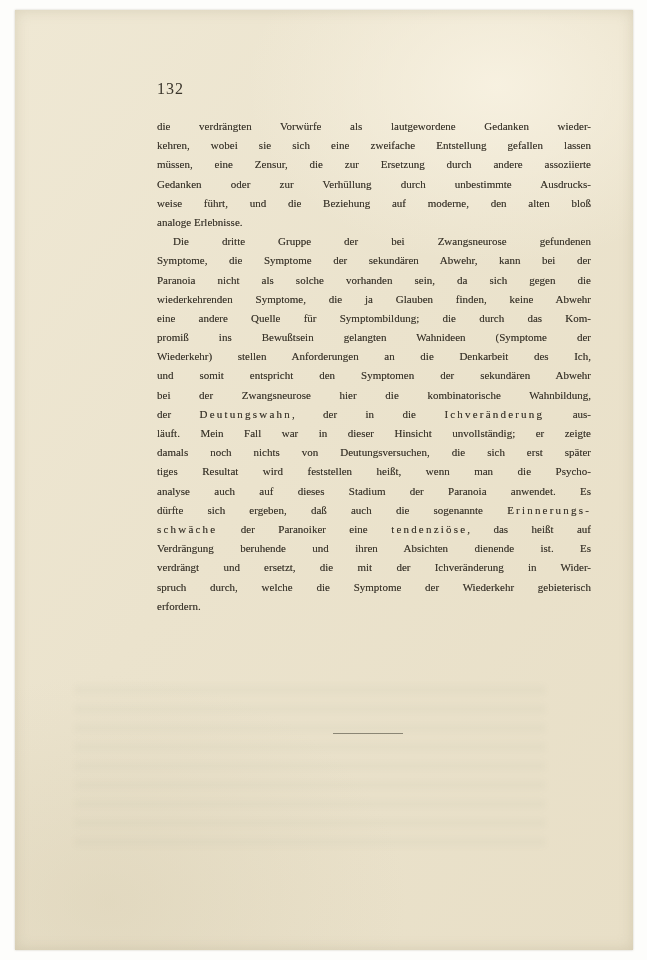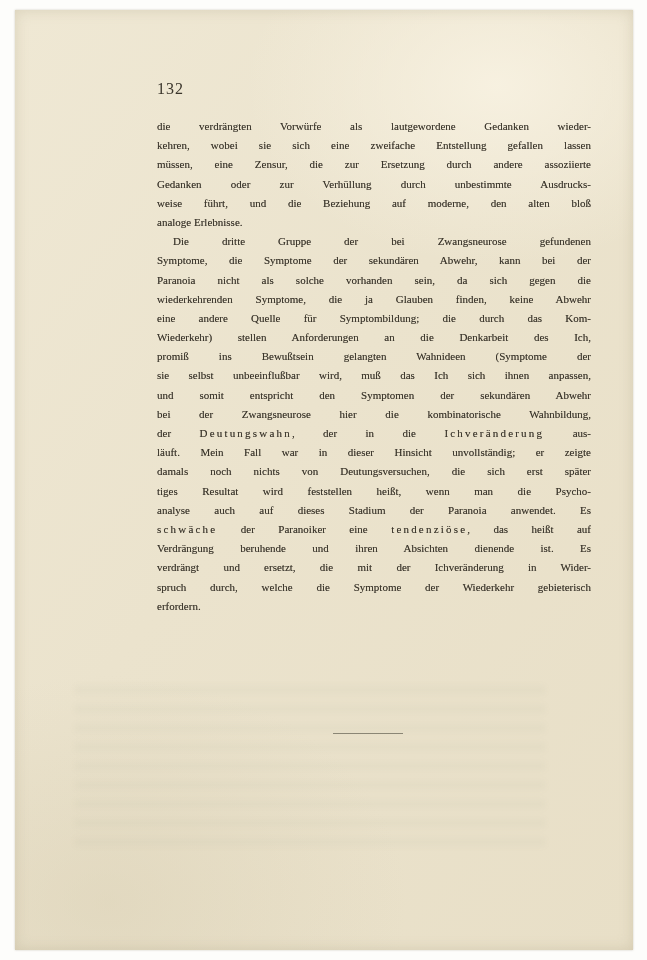--- a/index.html
+++ b/index.html
@@ -102,30 +102,30 @@
         <div class="line"><span>kehren, wobei sie sich eine zweifache Entstellung gefallen lassen</span></div>
         <div class="line"><span>müssen, eine Zensur, die zur Ersetzung durch andere assoziierte</span></div>
         <div class="line"><span>Gedanken oder zur Verhüllung durch unbestimmte Ausdrucks-</span></div>
         <div class="line"><span>weise führt, und die Beziehung auf moderne, den alten bloß</span></div>
         <div class="line para-end"><span>analoge Erlebnisse.</span></div>
         <div class="line indent"><span>Die dritte Gruppe der bei Zwangsneurose gefundenen</span></div>
         <div class="line"><span>Symptome, die Symptome der sekundären Abwehr, kann bei der</span></div>
         <div class="line"><span>Paranoia nicht als solche vorhanden sein, da sich gegen die</span></div>
         <div class="line"><span>wiederkehrenden Symptome, die ja Glauben finden, keine Abwehr</span></div>
         <div class="line"><span>eine andere Quelle für Symptombildung; die durch das Kom-</span></div>
+        <div class="line"><span>promiß ins Bewußtsein gelangten Wahnideen (Symptome der</span></div>
         <div class="line"><span>Wiederkehr) stellen Anforderungen an die Denkarbeit des Ich,</span></div>
-        <div class="line"><span>promiß ins Bewußtsein gelangten Wahnideen (Symptome der</span></div>
-        <div class="line"><span>sie selbst unbeeinflußbar wird, muß das Ich sich ihnen anpassen,</span></div>
         <div class="line"><span>und somit entspricht den Symptomen der sekundären Abwehr</span></div>
         <div class="line"><span>bei der Zwangsneurose hier die kombinatorische Wahnbildung,</span></div>
         <div class="line"><span>der </span><span class="sperr">Deutungswahn</span><span>, der in die </span><span class="sperr">Ichveränderung</span><span> aus-</span></div>
         <div class="line"><span>läuft. Mein Fall war in dieser Hinsicht unvollständig; er zeigte</span></div>
         <div class="line"><span>damals noch nichts von Deutungsversuchen, die sich erst später</span></div>
         <div class="line"><span>tiges Resultat wird feststellen heißt, wenn man die Psycho-</span></div>
         <div class="line"><span>analyse auch auf dieses Stadium der Paranoia anwendet. Es</span></div>
+        <div class="line"><span>dürfte sich ergeben, daß auch die sogenannte </span><span class="sperr">Erinnerungs-</span></div>
         <div class="line"><span class="sperr">schwäche</span><span> der Paranoiker eine </span><span class="sperr">tendenziöse</span><span>, das heißt auf</span></div>
         <div class="line"><span>Verdrängung beruhende und ihren Absichten dienende ist. Es</span></div>
         <div class="line"><span>verdrängt und ersetzt, die mit der Ichveränderung in Wider-</span></div>
         <div class="line"><span>spruch durch, welche die Symptome der Wiederkehr gebieterisch</span></div>
         <div class="line para-end"><span>erfordern.</span></div>
       </div>
     <div class="section-rule"></div>
   </div>
 </div>
 

